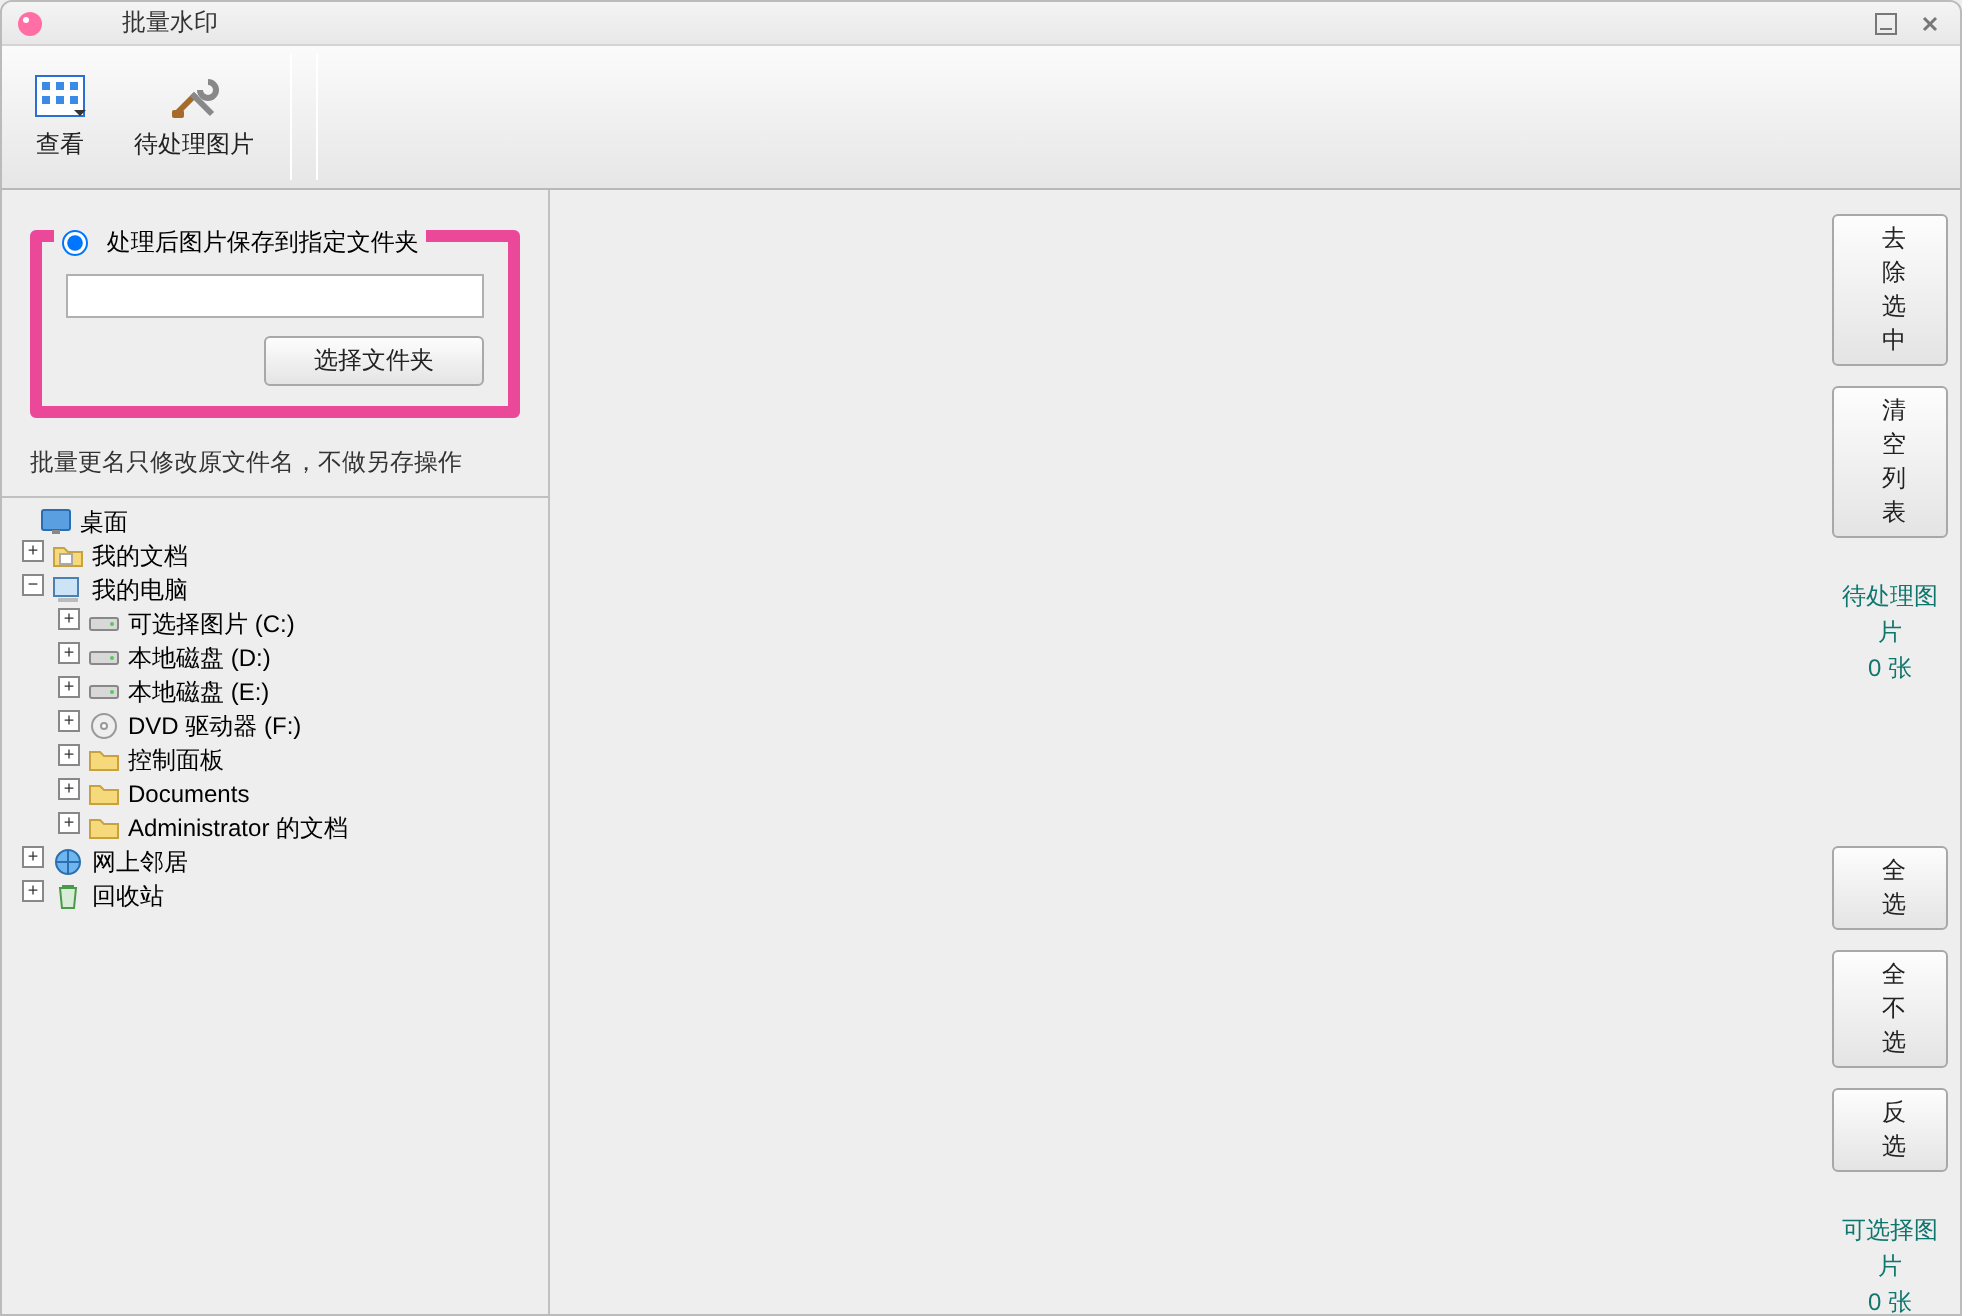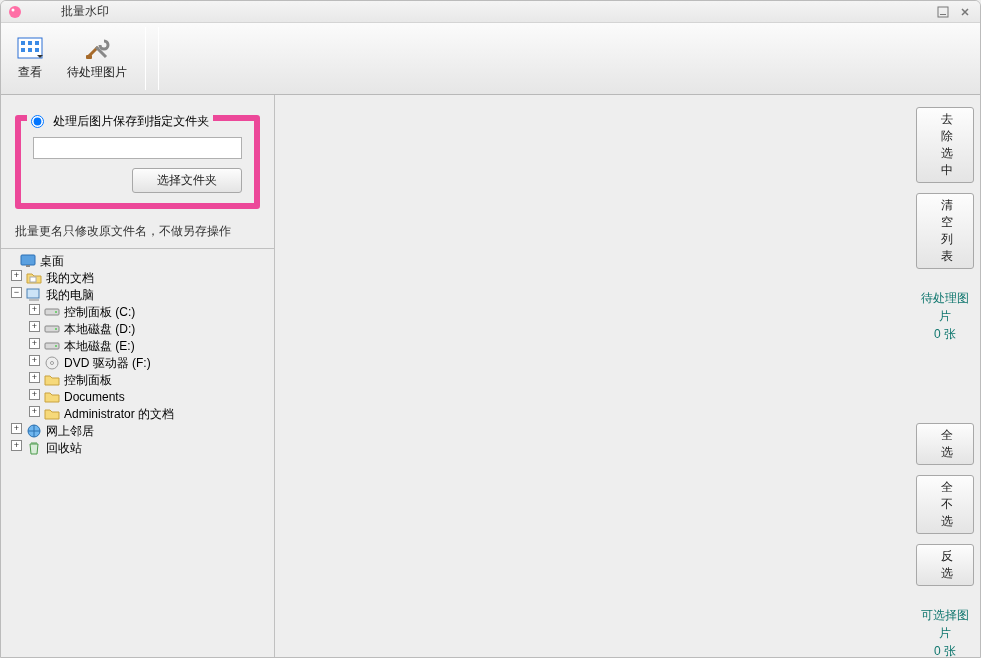--- a/index.html
+++ b/index.html
@@ -228,21 +228,21 @@
         <span class="lbl">我的电脑</span>
       </div>
       <div class="tree-row" style="padding-left:26px">
         <span class="exp">+</span>
         <span class="ticon2">
             <svg width="16" height="16" viewBox="0 0 16 16">
               <rect x="1" y="5" width="14" height="6" rx="1" fill="#d8d8d8" stroke="#888"></rect>
               <circle cx="12" cy="8" r="1" fill="#5c5"></circle>
             </svg>
           </span>
-        <span class="lbl">控制面板 (C:)</span>
+        <span class="lbl">可选择图片 (C:)</span>
       </div>
       <div class="tree-row" style="padding-left:26px">
         <span class="exp">+</span>
         <span class="ticon2">
             <svg width="16" height="16" viewBox="0 0 16 16">
               <rect x="1" y="5" width="14" height="6" rx="1" fill="#d8d8d8" stroke="#888"></rect>
               <circle cx="12" cy="8" r="1" fill="#5c5"></circle>
             </svg>
           </span>
         <span class="lbl">本地磁盘 (D:)</span>

